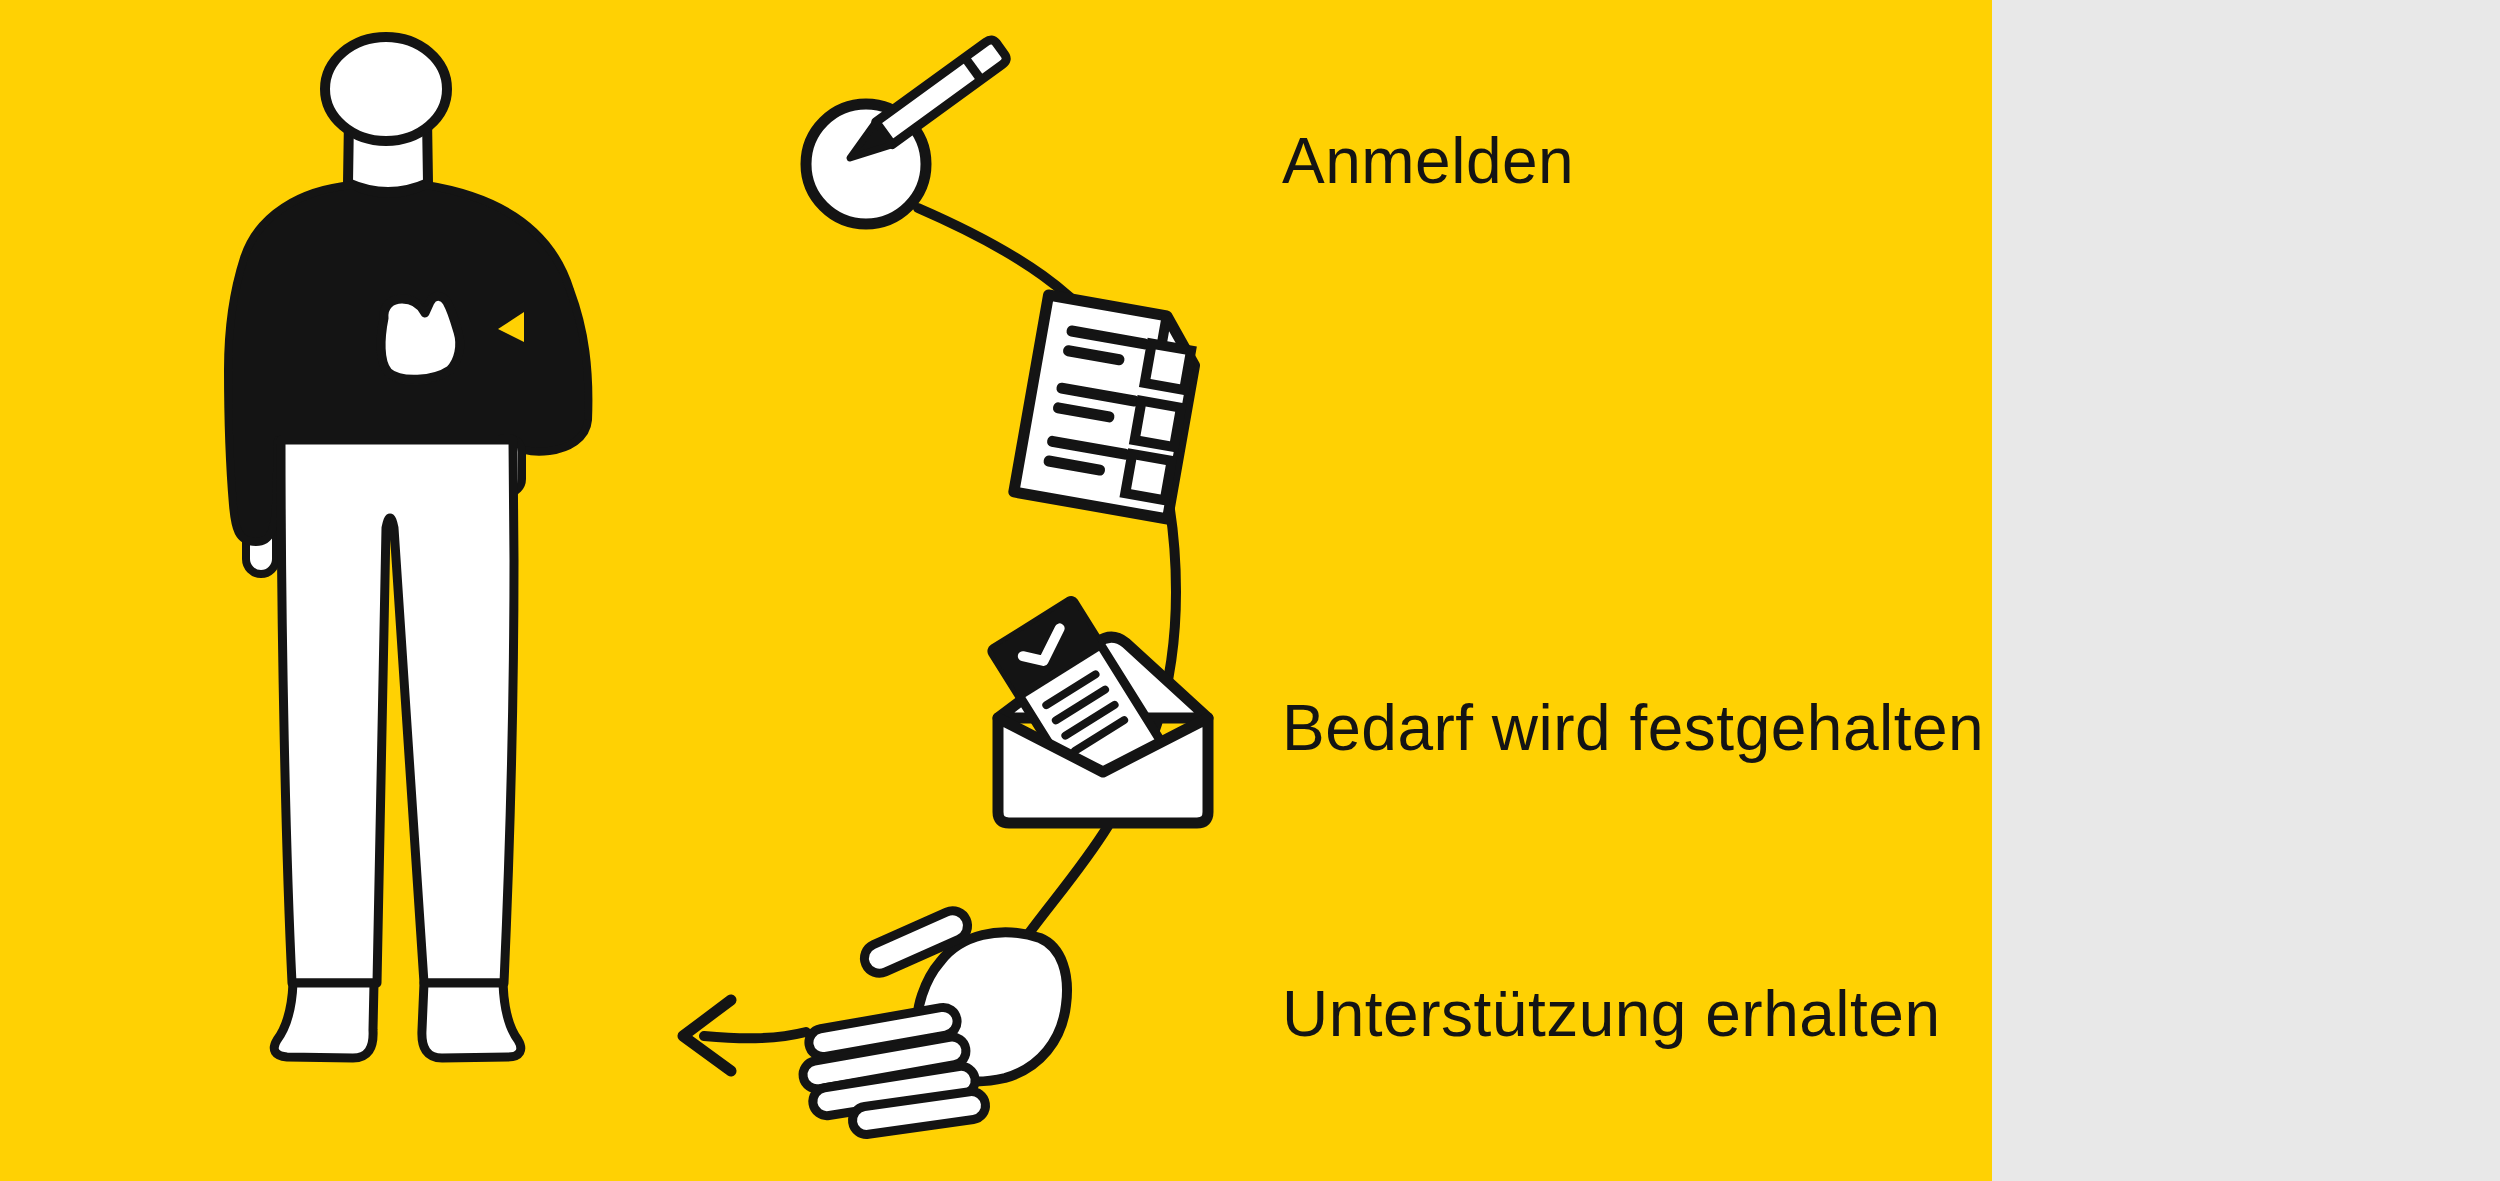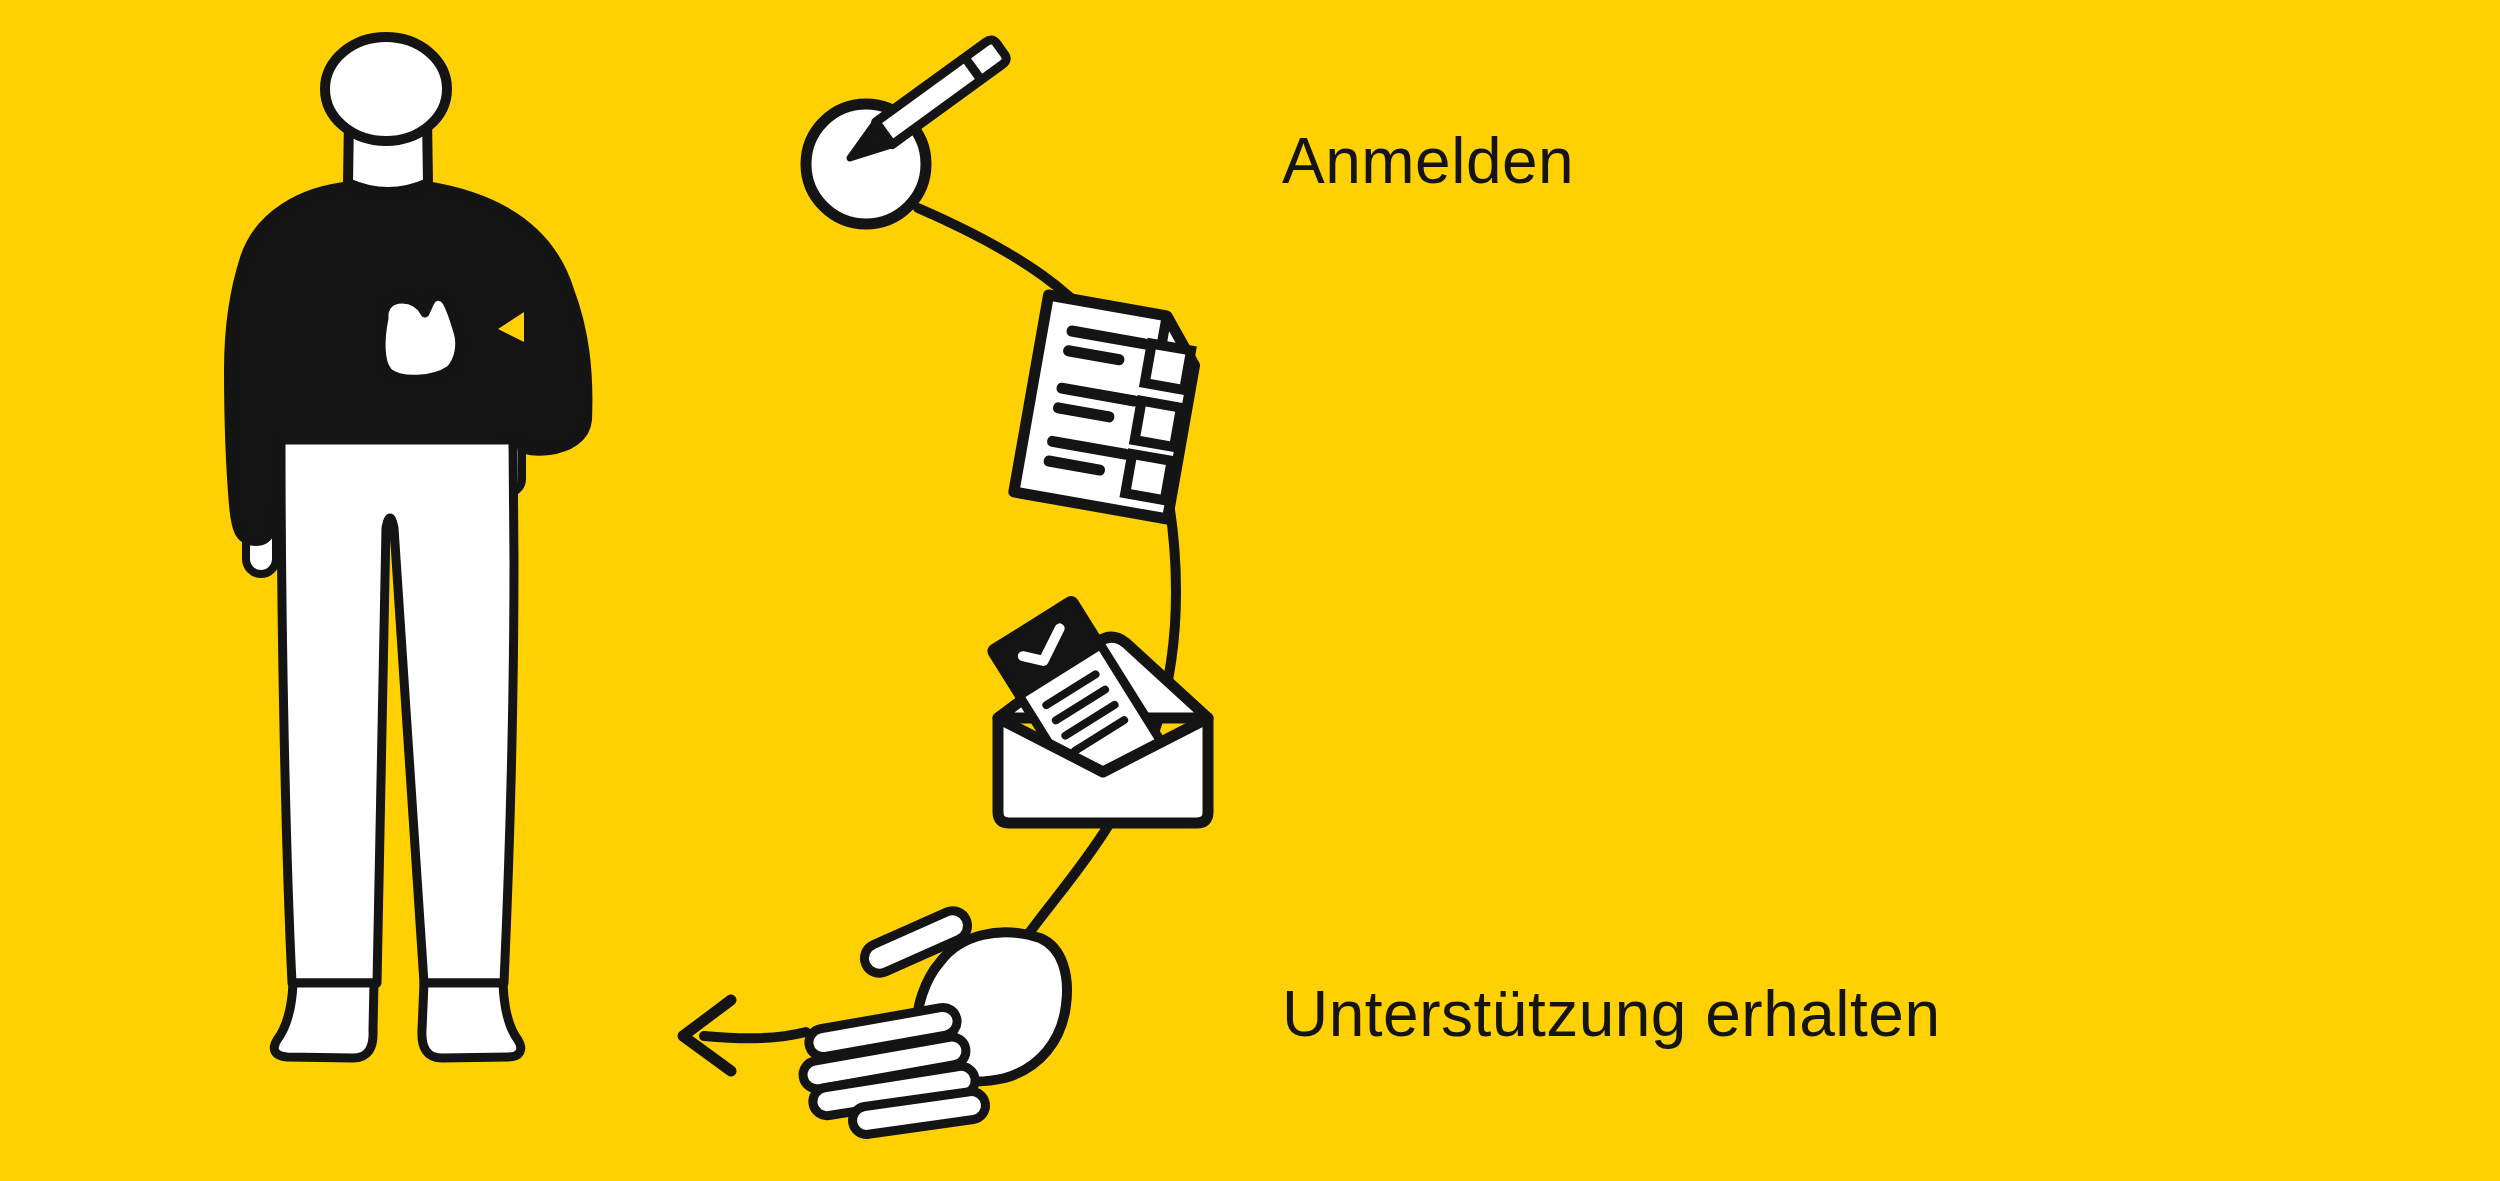--- a/index.html
+++ b/index.html
@@ -1,18 +1,18 @@
 <!DOCTYPE html>
 <html style="--bg: #FFD103; --ink: #141414; --paper: #FFFFFF;"><head>
 <meta charset="utf-8">
 <style>
   html,body{margin:0;padding:0;background:#e8e8e8}
   .stage{
     position:relative;
-    width:2500px;height:1181px;
+    width:1992px;height:1181px;
     background:var(--bg,#FFD103);
     overflow:hidden;
     font-family:"Liberation Sans",sans-serif;
   }
   .art{position:absolute;left:0;top:0;width:2500px;height:1181px}
   .step-label{
     position:absolute;
     left:1282px;
     font-size:64px;
     line-height:64px;
@@ -161,15 +161,16 @@
         <rect x="-82" y="-14" width="164" height="28" rx="14" class="w sk" stroke-width="9"></rect>
       </g>
       <g transform="translate(919,1113) rotate(-8)">
         <rect x="-67" y="-14" width="134" height="28" rx="14" class="w sk" stroke-width="9"></rect>
       </g>
     </g>
 
   </svg>
 
   <div class="step-label lbl-0">Anmelden</div>
+  <div class="step-label lbl-2">Bedarf wird festgehalten</div>
   <div class="step-label lbl-3">Unterstützung erhalten</div>
 
 </div>
 
 </body></html>

